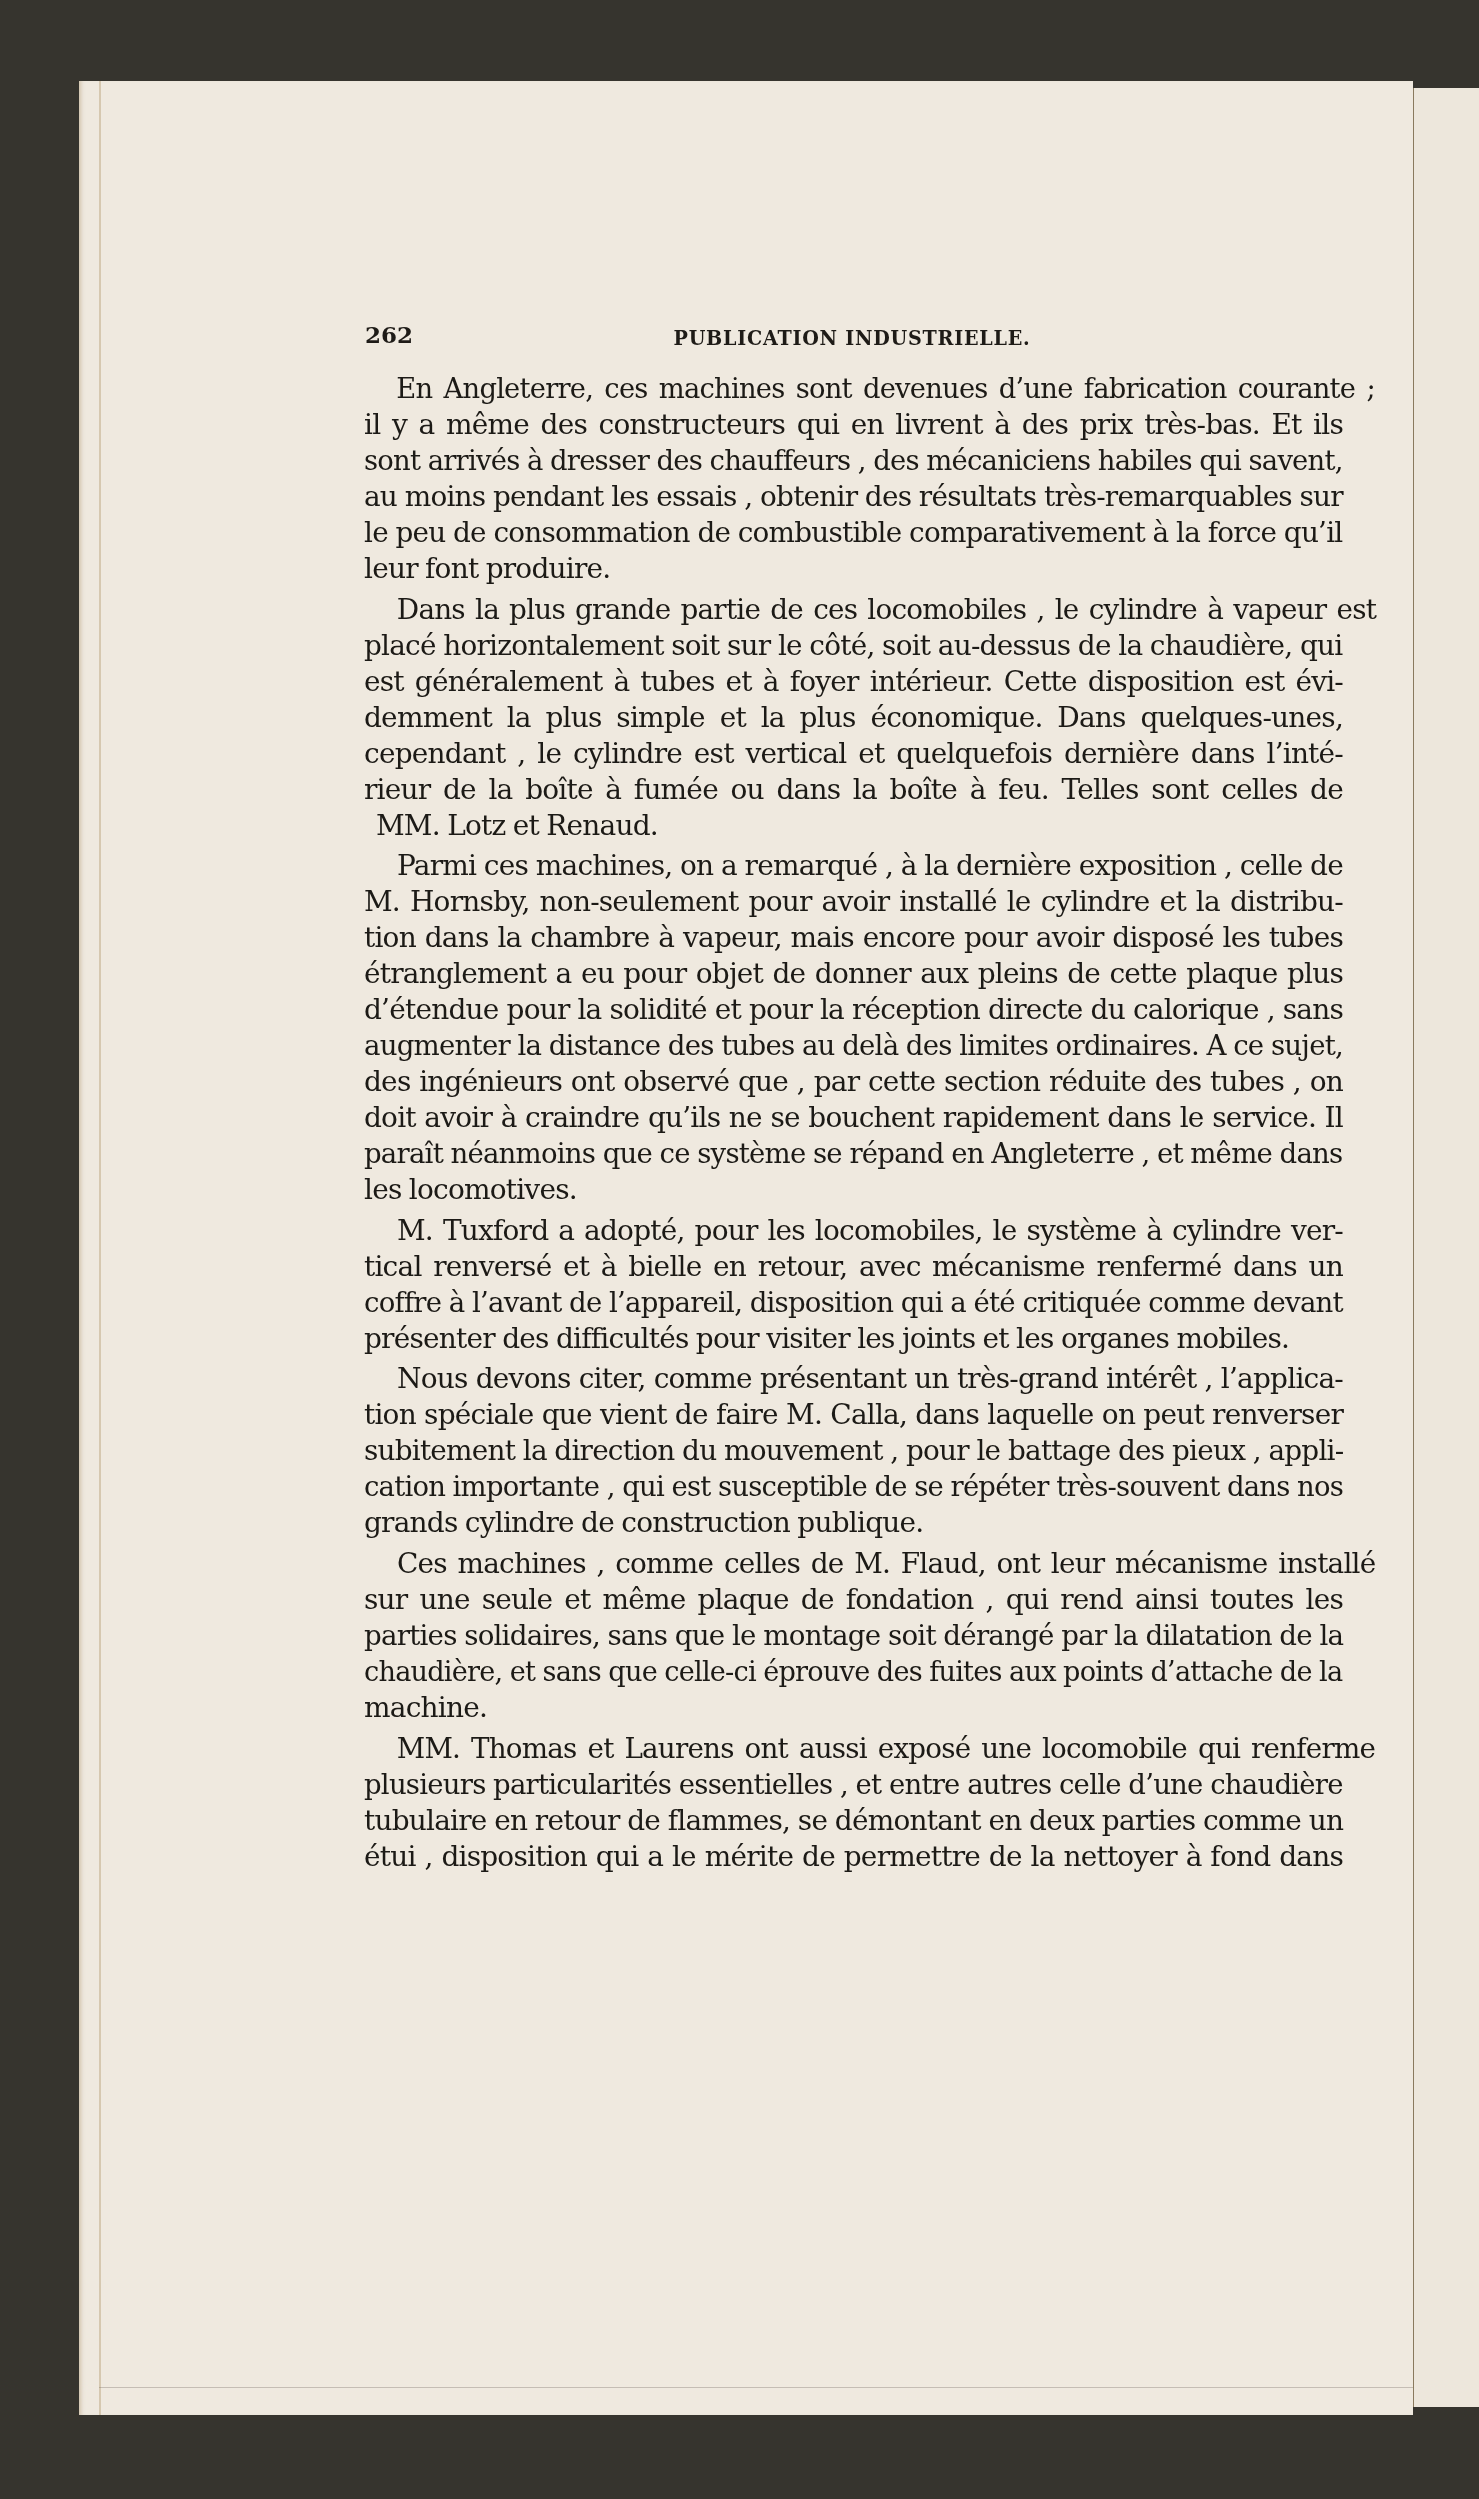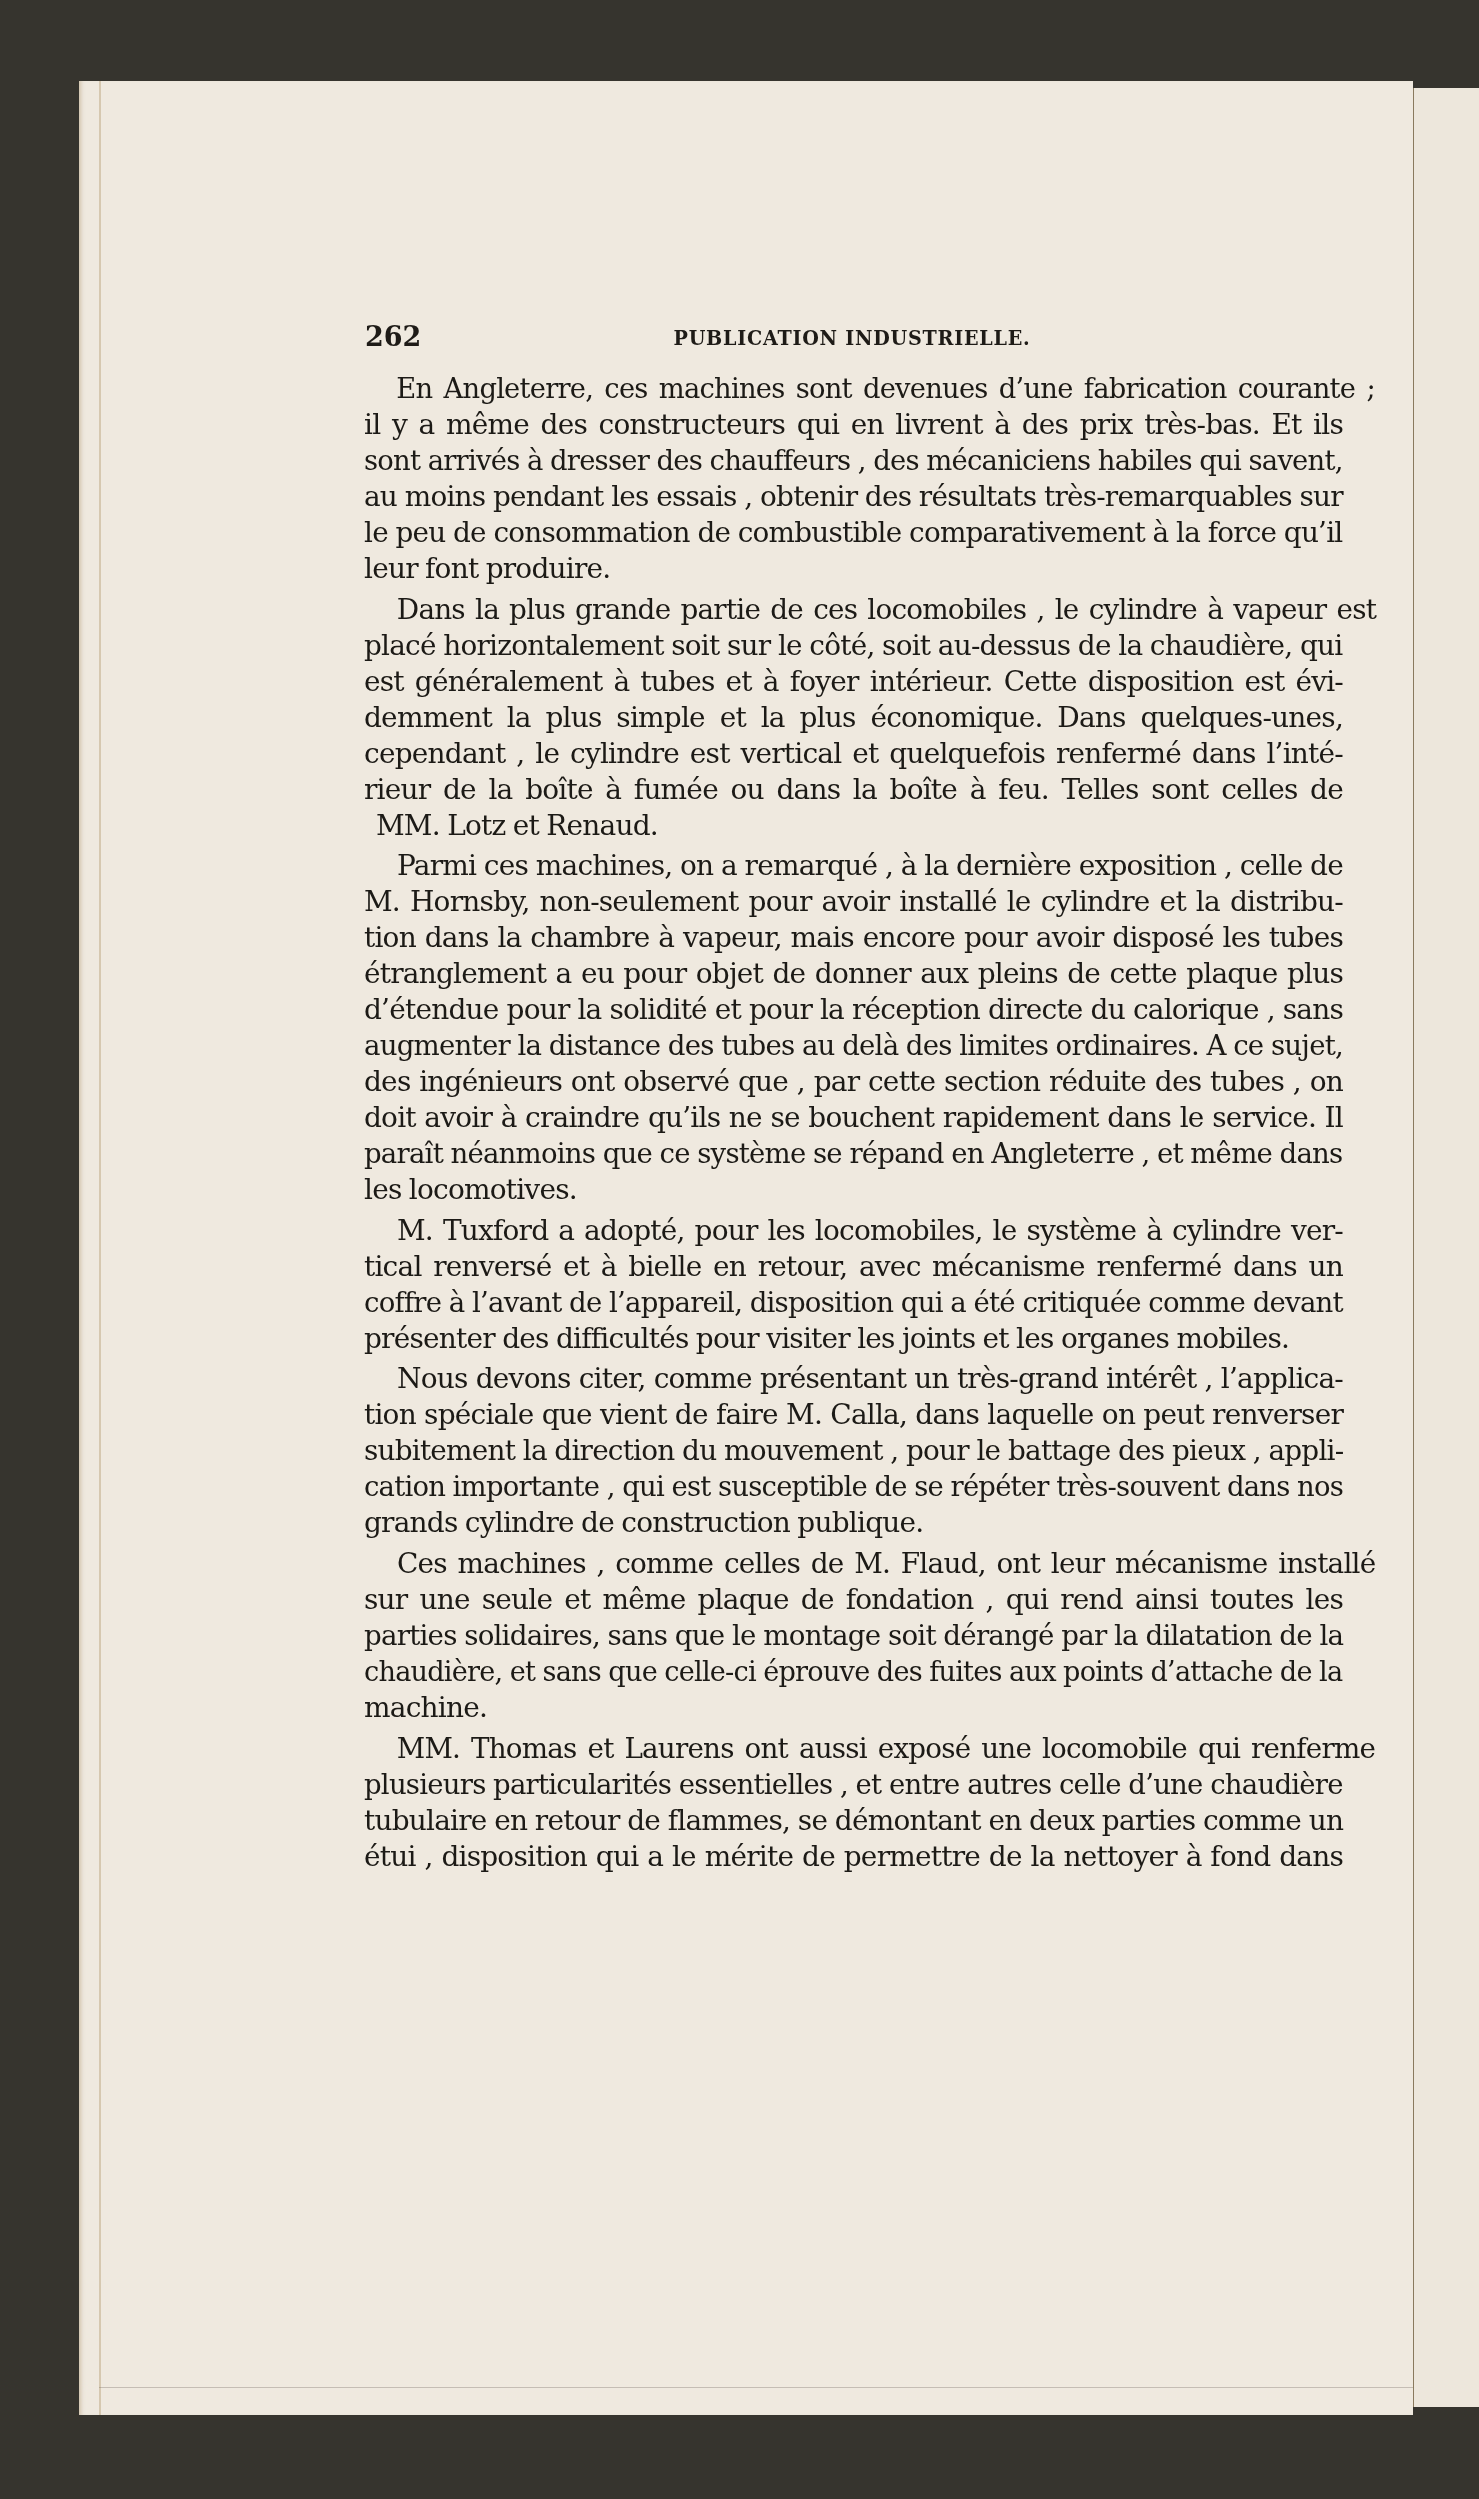--- a/index.html
+++ b/index.html
@@ -58,21 +58,21 @@
       position: absolute;
       left: 365px;
       top: 321px;
       width: 974px;
       height: 30px;
     }
     .page-number {
       position: absolute;
       left: 0;
       top: 0;
-      font-size: 27px;
+      font-size: 23px;
       font-weight: bold;
       color: #1e1b17;
       letter-spacing: 0px;
     }
     .running-title {
       position: absolute;
       left: 0;
       width: 100%;
       top: 4.6px;
       text-align: center;
@@ -136,21 +136,21 @@
       <span class="line" style="transform: scaleX(0.980638); width: 998px;"><span style="white-space: nowrap;">sont arrivés à dresser des chauffeurs , des mécaniciens habiles qui savent,</span></span>
       <span class="line" style="transform: scaleX(0.997818); width: 981px;"><span style="white-space: nowrap;">au moins pendant les essais , obtenir des résultats très-remarquables sur</span></span>
       <span class="line" style="transform: scaleX(0.996368); width: 982px;"><span style="white-space: nowrap;">le peu de consommation de combustible comparativement à la force qu’il</span></span>
       <span class="line last"><span style="white-space: nowrap;">leur font produire.</span></span>
     </div>
     <div class="para">
       <span class="line indent" style="transform: scaleX(0.995192); width: 984px;"><span style="white-space: nowrap;">Dans la plus grande partie de ces locomobiles , le cylindre à vapeur est</span></span>
       <span class="line" style="transform: scaleX(0.99835); width: 980px;"><span style="white-space: nowrap;">placé horizontalement soit sur le côté, soit au-dessus de la chaudière, qui</span></span>
       <span class="line"><span style="white-space: nowrap; word-spacing: -0.8px;">est généralement à tubes et à foyer intérieur. Cette disposition est évi-</span></span>
       <span class="line"><span style="white-space: nowrap; word-spacing: -0.8px;">demment la plus simple et la plus économique. Dans quelques-unes,</span></span>
-      <span class="line"><span style="white-space: nowrap; word-spacing: -0.8px;">cependant , le cylindre est vertical et quelquefois renfermé dans l’inté-</span></span>
+      <span class="line"><span style="white-space: nowrap; word-spacing: -0.8px;">cependant , le cylindre est vertical et quelquefois dernière dans l’inté-</span></span>
       <span class="line"><span style="white-space: nowrap; word-spacing: -0.8px;">rieur de la boîte à fumée ou dans la boîte à feu. Telles sont celles de</span></span>
       <span class="line last"><span style="white-space: nowrap; margin-left: 12px;">MM. Lotz et Renaud.</span></span>
     </div>
     <div class="para">
       <span class="line indent"><span style="white-space: nowrap; word-spacing: -0.8px;">Parmi ces machines, on a remarqué , à la dernière exposition , celle de</span></span>
       <span class="line"><span style="white-space: nowrap; word-spacing: -0.8px;">M. Hornsby, non-seulement pour avoir installé le cylindre et la distribu-</span></span>
       <span class="line"><span style="white-space: nowrap; word-spacing: -0.8px;">tion dans la chambre à vapeur, mais encore pour avoir disposé les tubes</span></span>
       <span class="line"><span style="white-space: nowrap; word-spacing: -0.8px;">étranglement a eu pour objet de donner aux pleins de cette plaque plus</span></span>
       <span class="line"><span style="white-space: nowrap; word-spacing: -0.8px;">d’étendue pour la solidité et pour la réception directe du calorique , sans</span></span>
       <span class="line" style="transform: scaleX(0.986918); width: 992px;"><span style="white-space: nowrap;">augmenter la distance des tubes au delà des limites ordinaires. A ce sujet,</span></span>

